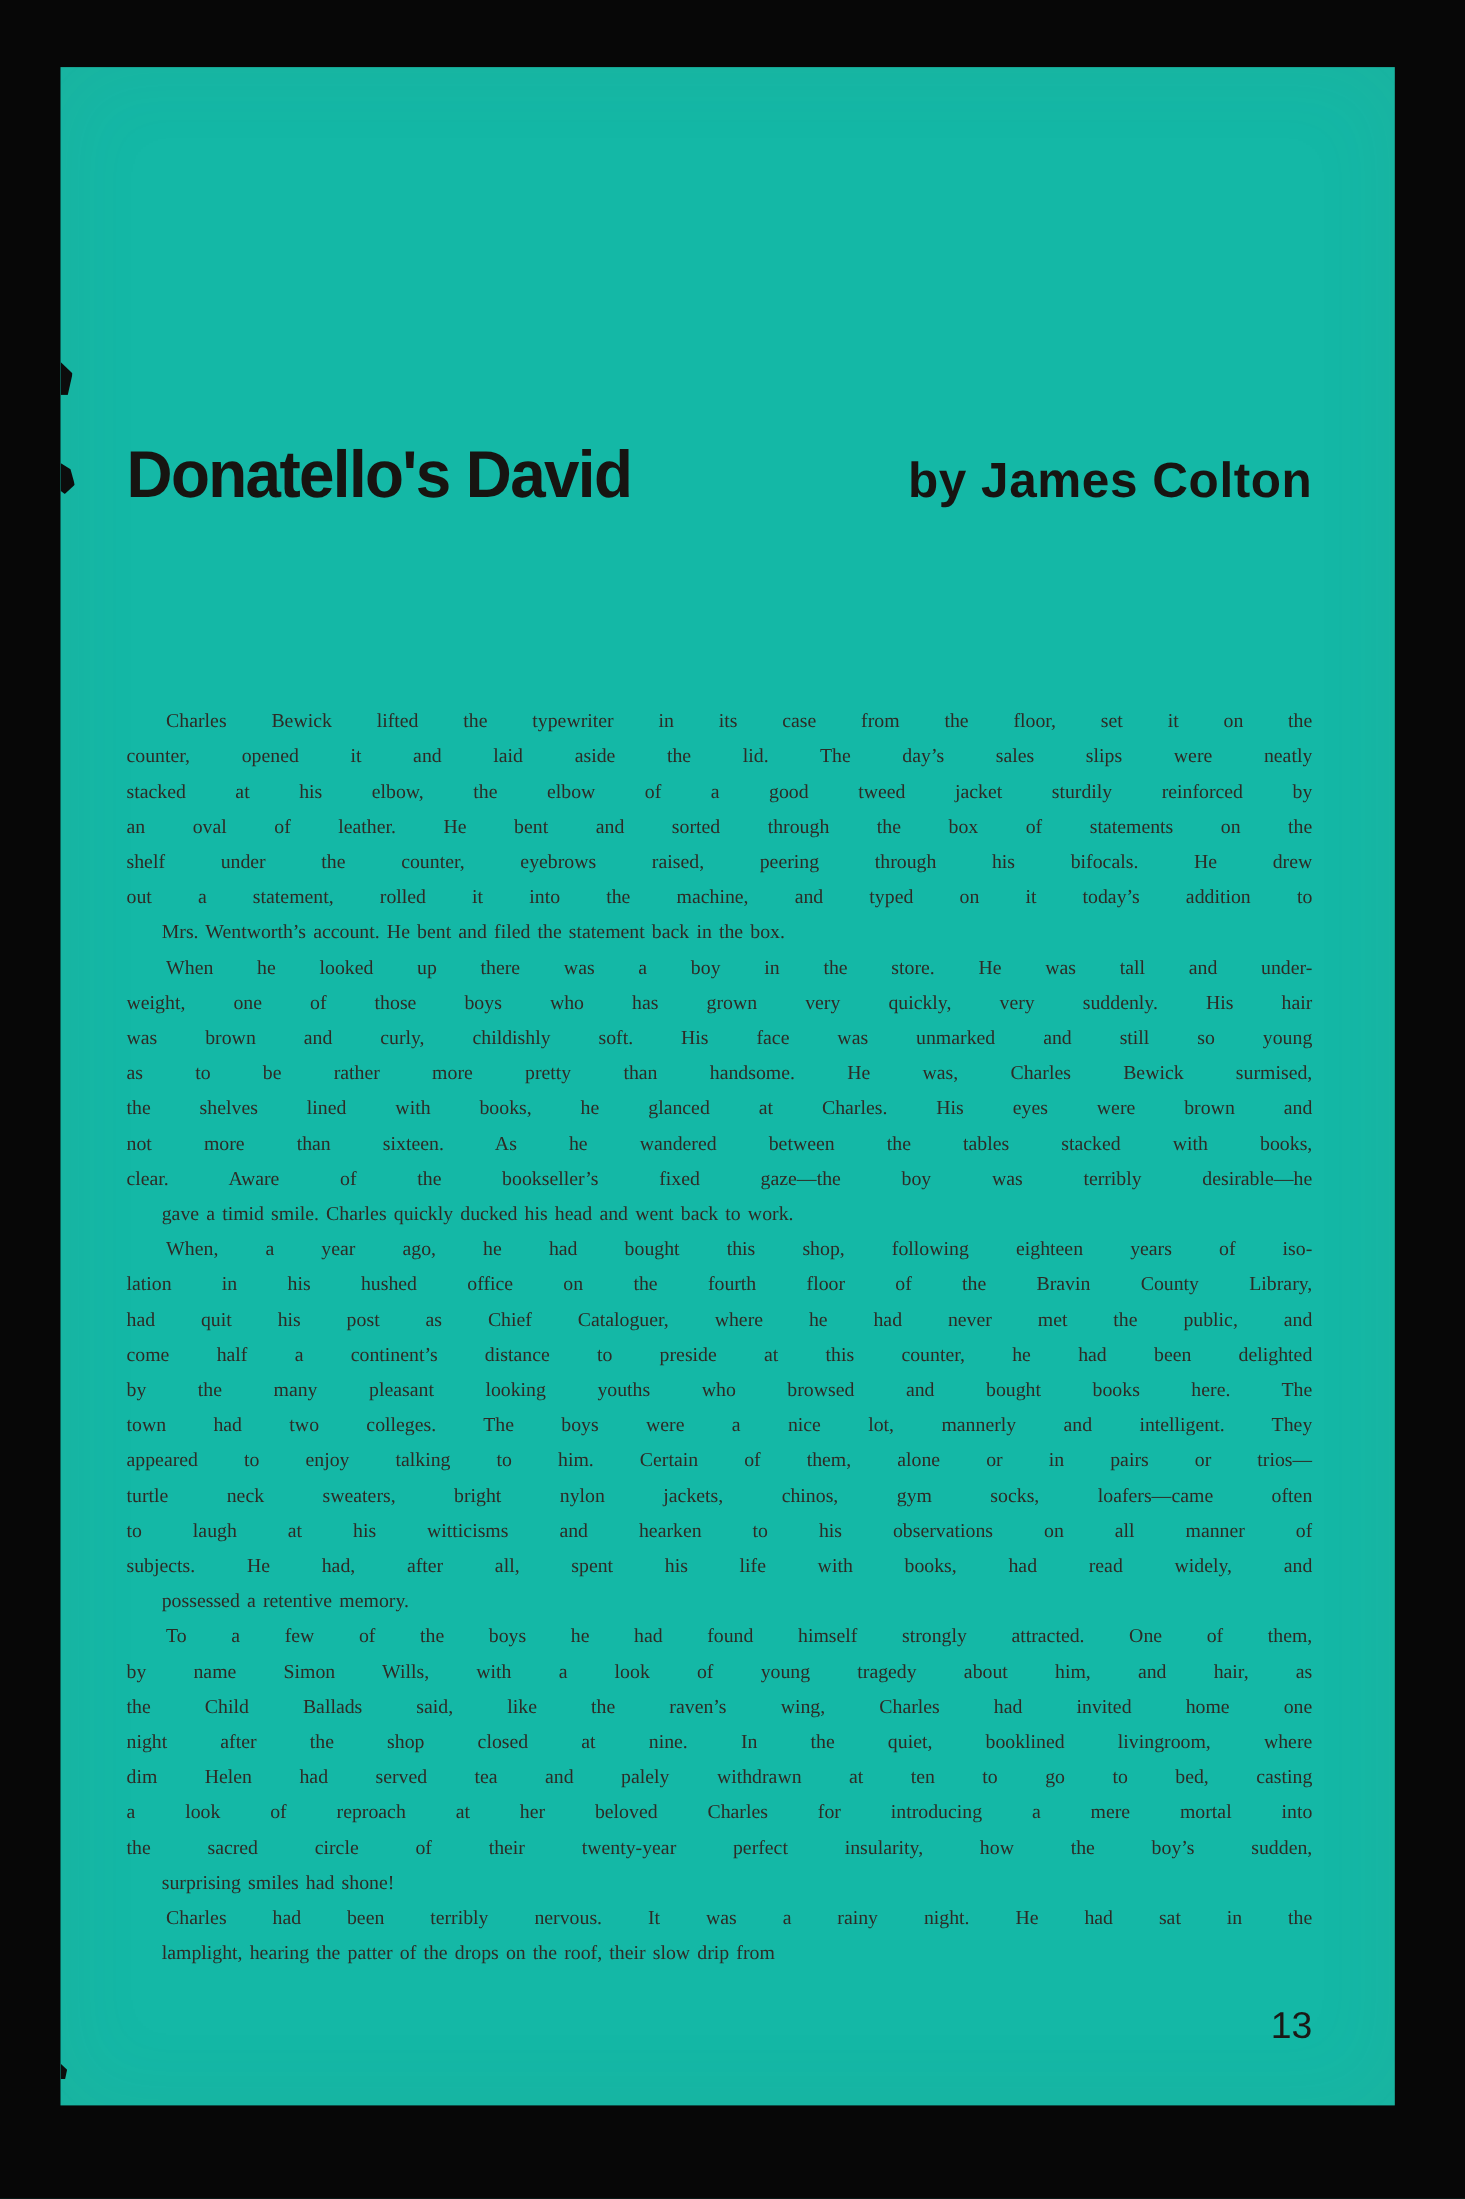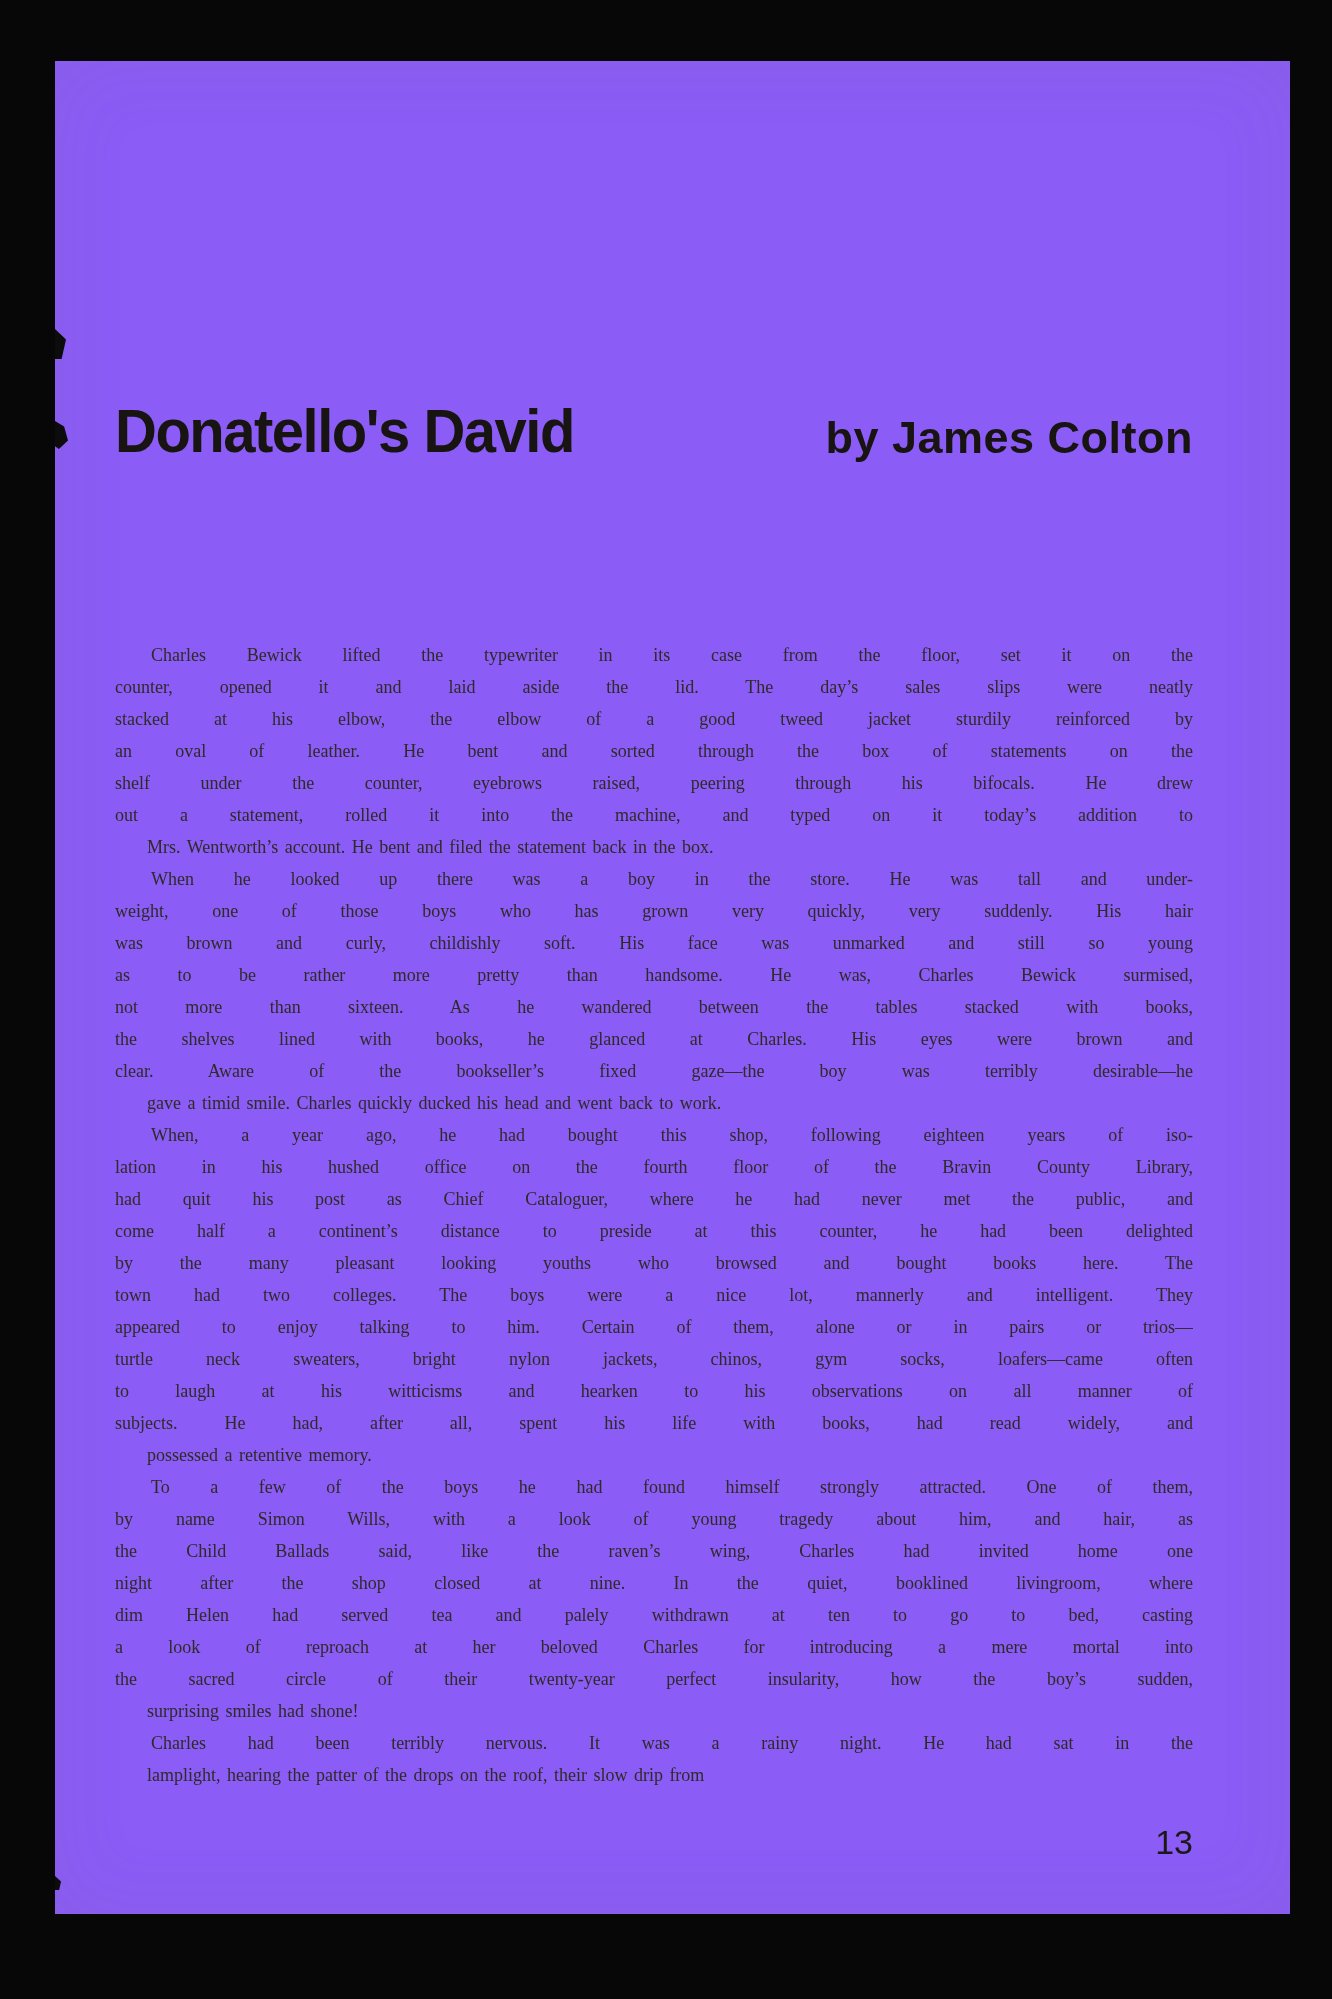--- a/index.html
+++ b/index.html
@@ -95,21 +95,21 @@
     text-align: right;
     font-family: "Liberation Sans", sans-serif;
     font-weight: 400;
     font-size: 34px;
     color: #1b1916;
   }
 </style>
 </head>
 <body style="background: rgb(7, 7, 7);">
 
-<div class="page" style="background: #8b5cf6; padding-left: 22px;">
+<div class="page" style="background: #14b8a6;">
 
   <div class="edge-mark m1"></div>
   <div class="edge-mark m2"></div>
   <div class="edge-mark m3"></div>
 
   <div class="header-row">
     <span class="title">Donatello's David</span>
     <span class="byline">by James Colton</span>
   </div>
 
@@ -121,22 +121,22 @@
         <div class="line">an oval of leather. He bent and sorted through the box of statements on the</div>
         <div class="line">shelf under the counter, eyebrows raised, peering through his bifocals. He drew</div>
         <div class="line">out a statement, rolled it into the machine, and typed on it today’s addition to</div>
         <div class="line last">Mrs. Wentworth’s account. He bent and filed the statement back in the box.</div>
       </div>
       <div class="para">
         <div class="line first">When he looked up there was a boy in the store. He was tall and under-</div>
         <div class="line">weight, one of those boys who has grown very quickly, very suddenly. His hair</div>
         <div class="line">was brown and curly, childishly soft. His face was unmarked and still so young</div>
         <div class="line">as to be rather more pretty than handsome. He was, Charles Bewick surmised,</div>
+        <div class="line">the shelves lined with books, he glanced at Charles. His eyes were brown and</div>
         <div class="line">not more than sixteen. As he wandered between the tables stacked with books,</div>
-        <div class="line">the shelves lined with books, he glanced at Charles. His eyes were brown and</div>
         <div class="line">clear. Aware of the bookseller’s fixed gaze—the boy was terribly desirable—he</div>
         <div class="line last">gave a timid smile. Charles quickly ducked his head and went back to work.</div>
       </div>
       <div class="para">
         <div class="line first">When, a year ago, he had bought this shop, following eighteen years of iso-</div>
         <div class="line">lation in his hushed office on the fourth floor of the Bravin County Library,</div>
         <div class="line">had quit his post as Chief Cataloguer, where he had never met the public, and</div>
         <div class="line">come half a continent’s distance to preside at this counter, he had been delighted</div>
         <div class="line">by the many pleasant looking youths who browsed and bought books here. The</div>
         <div class="line">town had two colleges. The boys were a nice lot, mannerly and intelligent. They</div>

